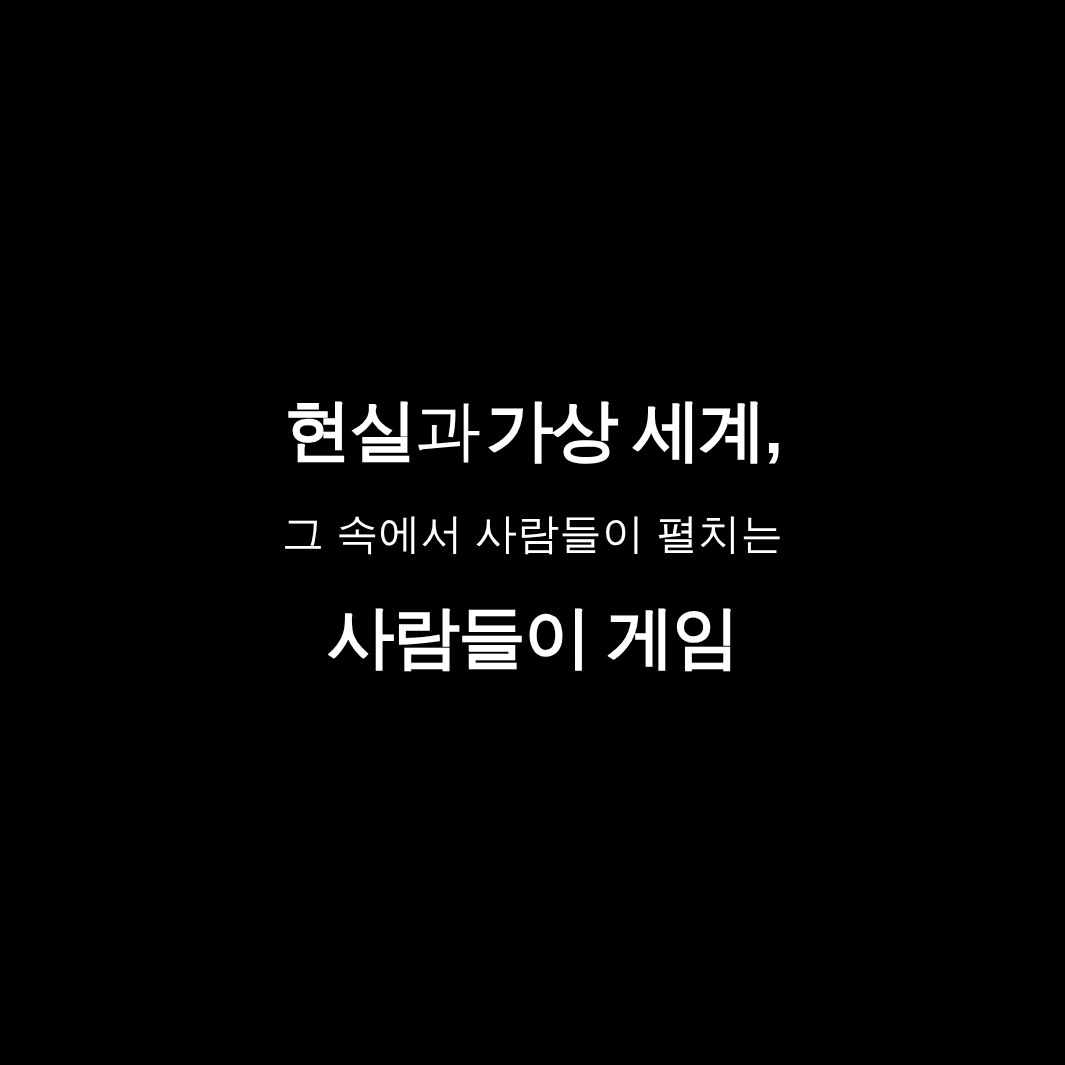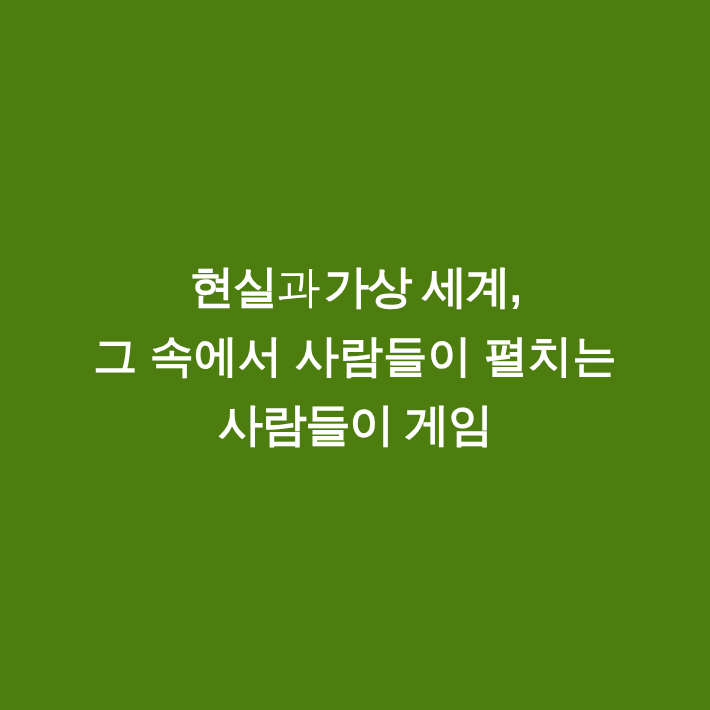--- a/index.html
+++ b/index.html
@@ -63,40 +63,40 @@
     letter-spacing: -1.4px;
   }
   .seg-light {
     font-weight: 300;
     font-size: 44px;
     letter-spacing: -0.6px;
   }
 
   
   #headline-line-2 .seg-light {
-    font-weight: 700;
-    font-size: 44px;
+    font-weight: 400;
+    font-size: 28px;
     letter-spacing: 0.2px;
   }
 
   
   #headline-line-3 .seg-bold {
     font-size: 45px;
     letter-spacing: -1.2px;
   }
 
   .space {
     display: inline;
     white-space: pre;
   }
 </style>
 </head>
 <body>
 
-<div id="poster-canvas" style="background: #4d7c0f;">
+<div id="poster-canvas" style="background: #000000;">
 
   <div id="headline-block" style="color: rgb(255, 255, 255);">
 
     <div class="headline-line" id="headline-line-1">
       <span class="seg seg-bold">현실</span><span class="seg seg-light">과</span><span class="space"> </span><span class="seg seg-bold">가상 세계,</span>
     </div>
 
     <div class="headline-line" id="headline-line-2">
       <span class="seg seg-light">그 속에서 사람들이 펼치는</span>
     </div>

